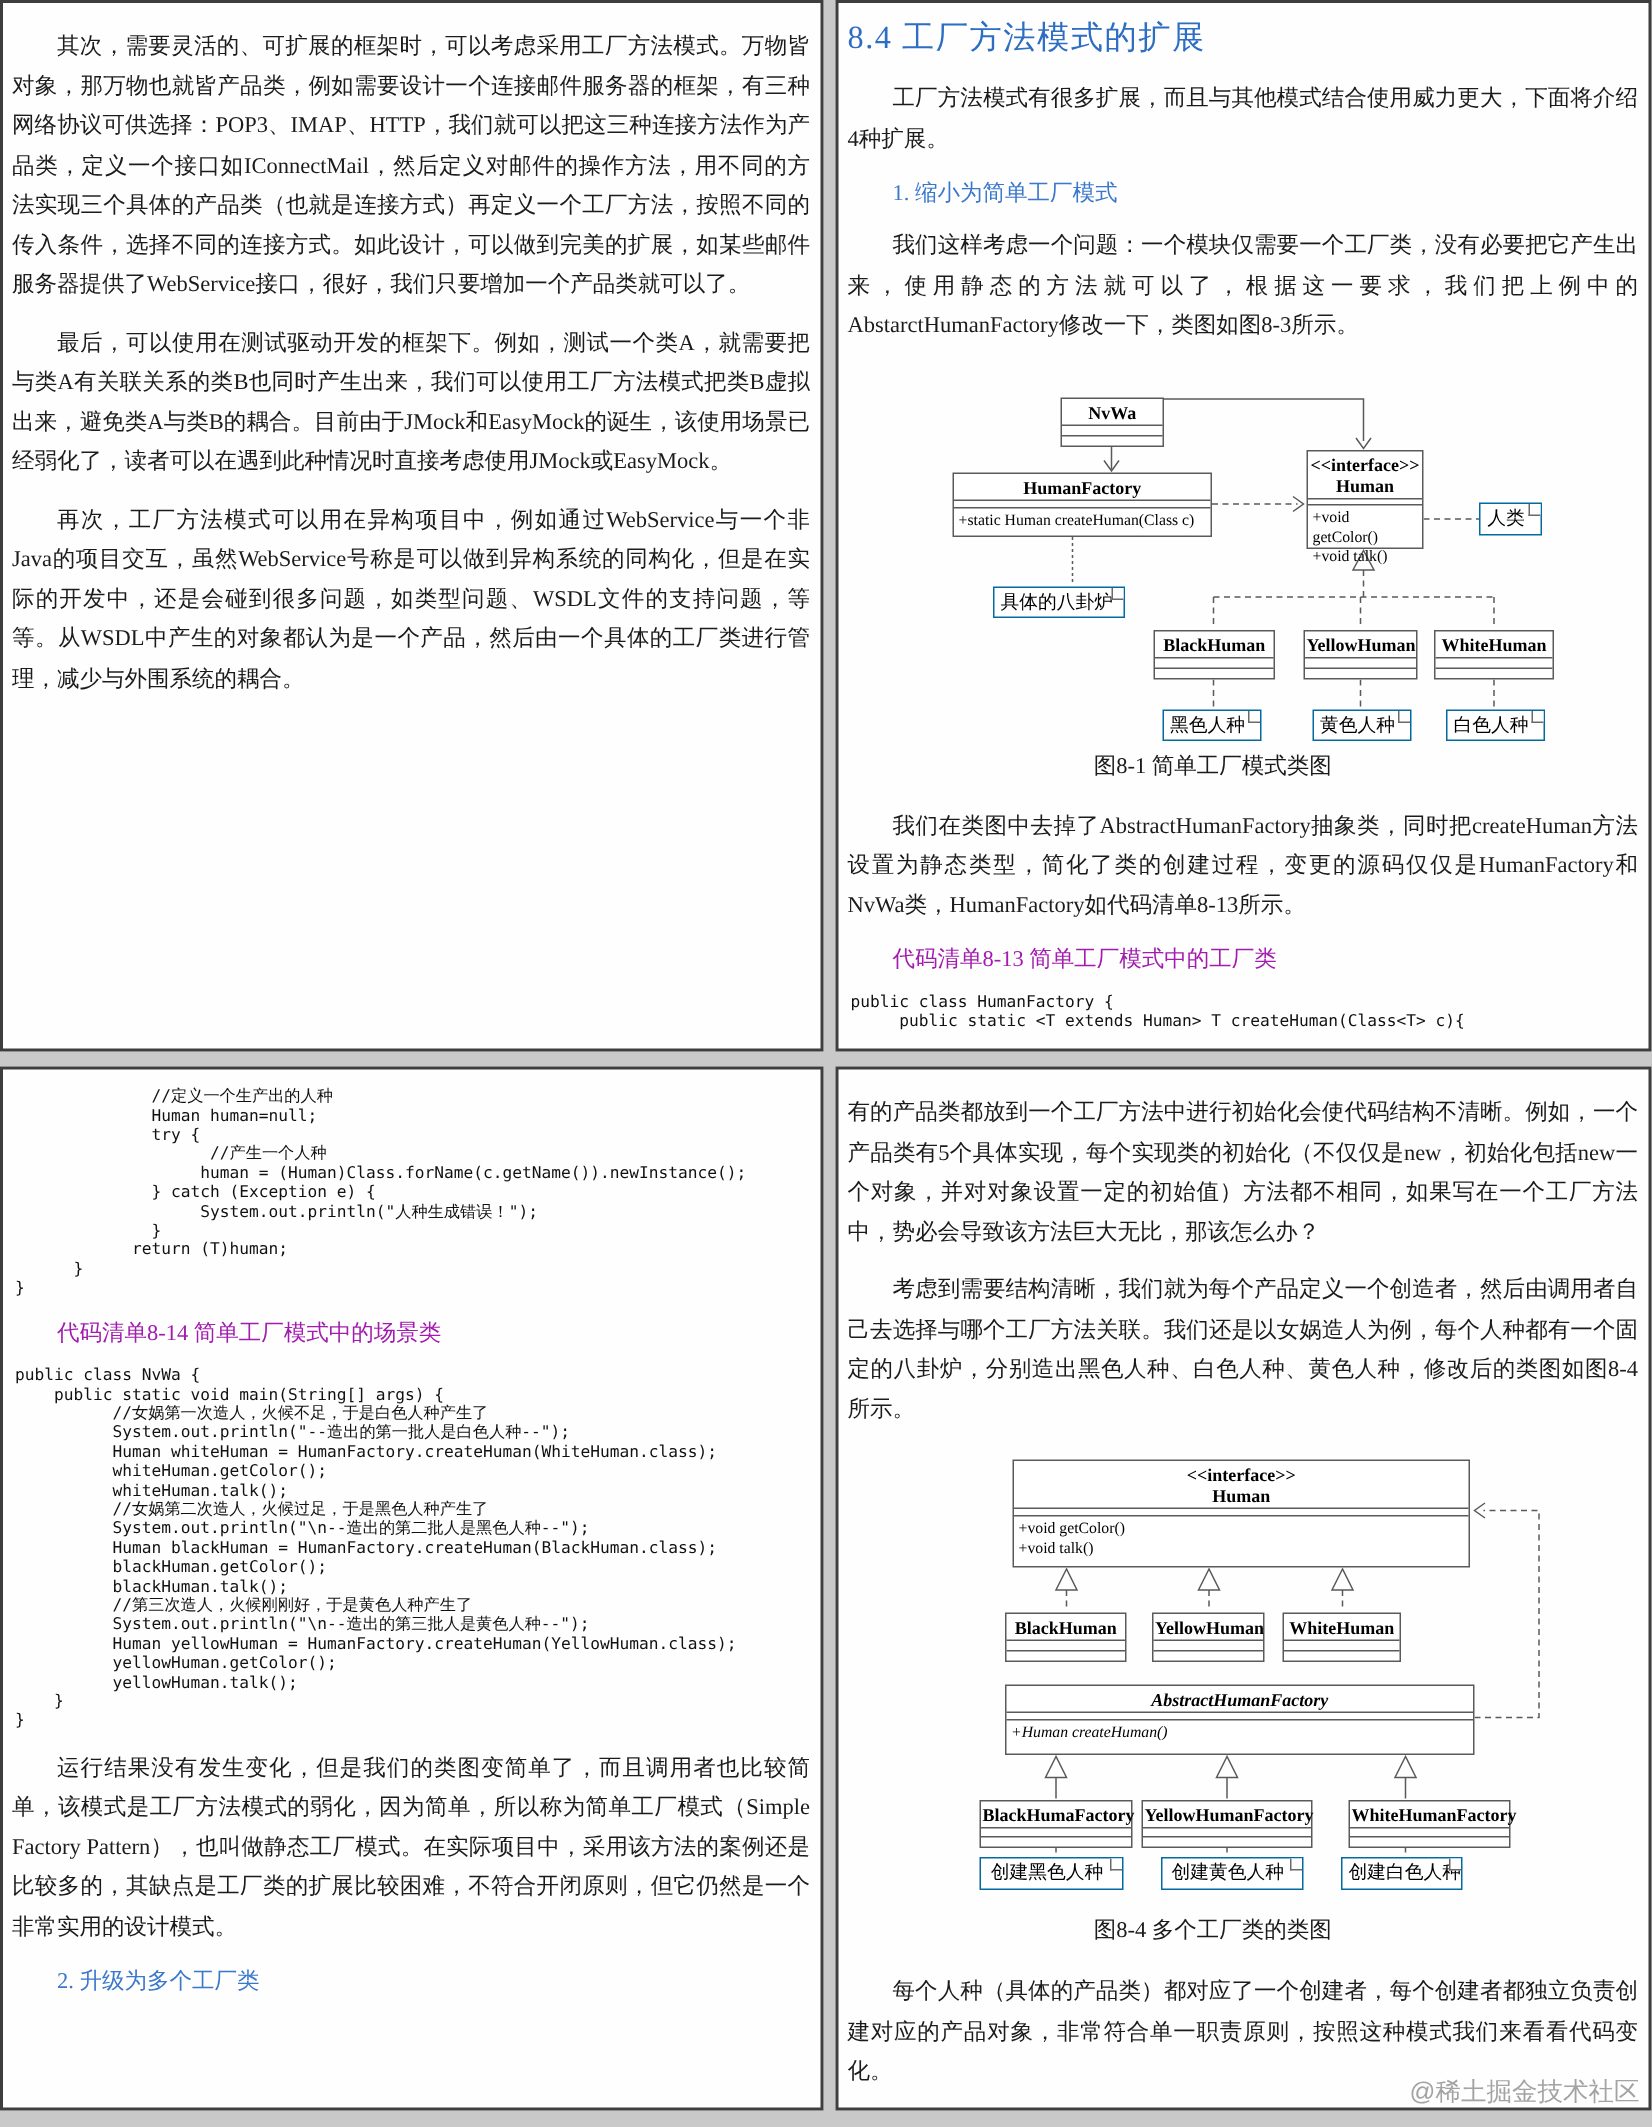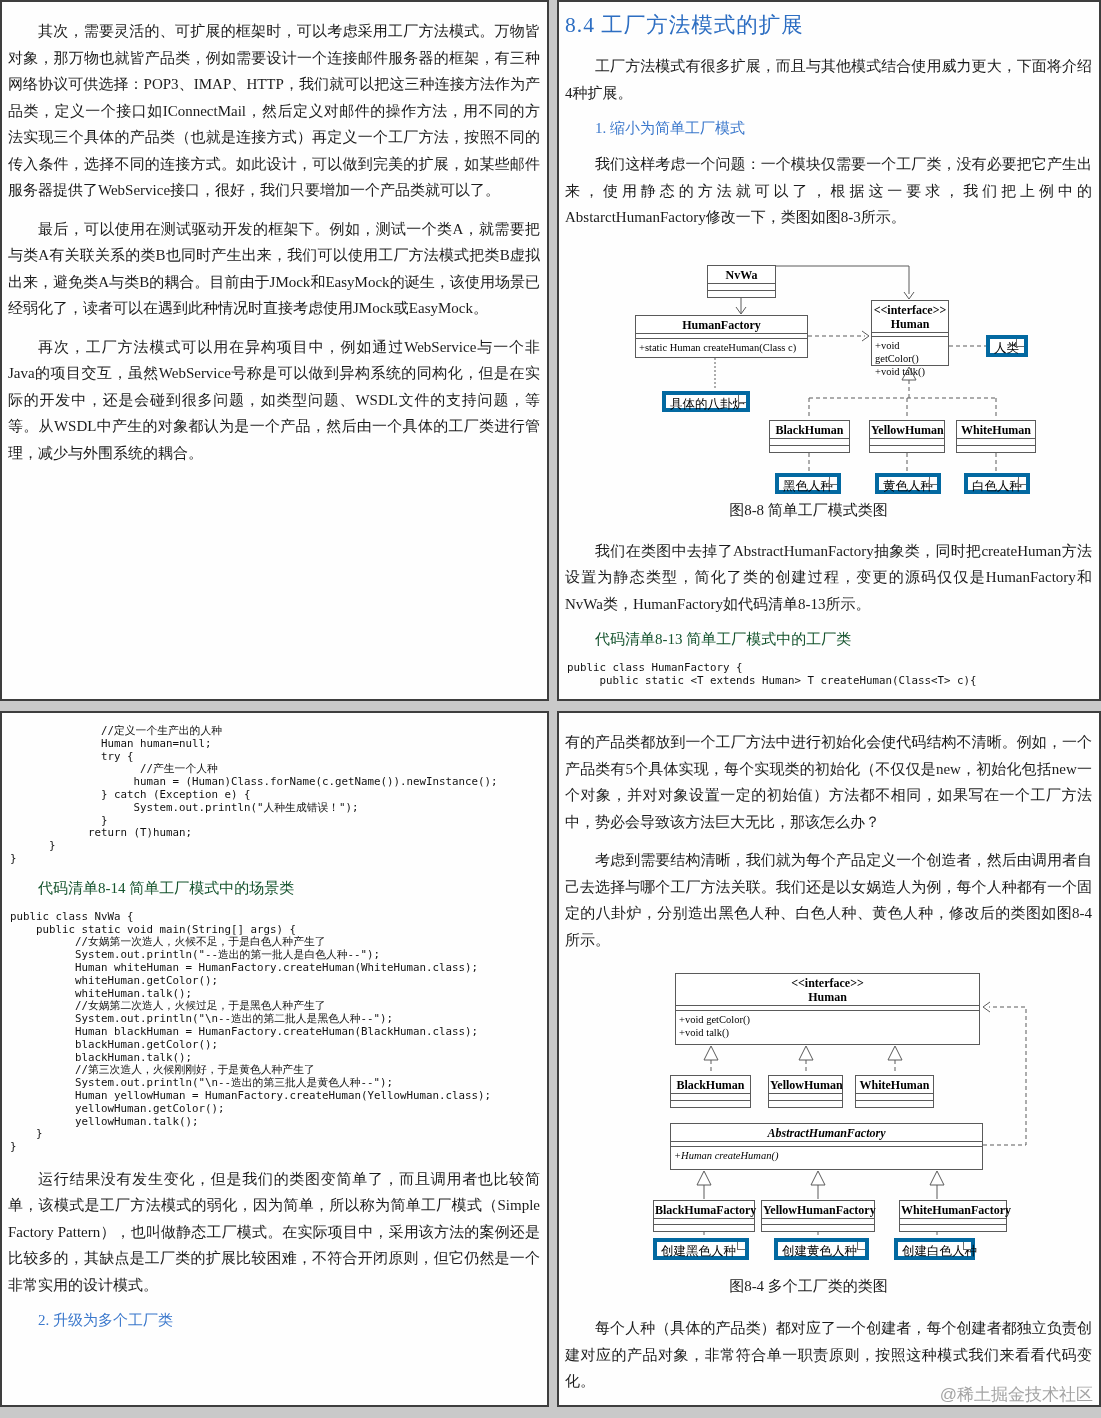--- a/index.html
+++ b/index.html
@@ -26,21 +26,21 @@
     text-align:justify; text-indent:2em; margin:12px 0;
   }
   .para.noindent { text-indent:0; }
   .h1 {
     font-size:21.5px; color:#2d6ec2; font-weight:normal;
     margin:4px 0 14px 0; letter-spacing:1px;
   }
   .h2 {
     font-size:15px; color:#3b78cc; margin:13px 0; text-indent:2em;
   }
-  .listing-title { font-size:15px; color:#14532d; margin:13px 0; text-indent:2em; }
+  .listing-title { font-size:15px; color:#a21caf; margin:13px 0; text-indent:2em; }
   .code {
     font-family:"DejaVu Sans Mono","Liberation Mono",monospace;
     font-size:10.8px; line-height:12.8px; color:#111;
     white-space:pre; margin:8px 0 8px 2px;
   }
 
   
   .diagram { position:relative; width:100%; }
   #fig1 { height:283px; margin-top:4px; }
   #fig2 { height:338px; margin-top:4px; }
@@ -54,21 +54,21 @@
     padding:2px 1px 1px 1px; border-bottom:1px solid #5a5a5a;
   }
   .uml-class .t .st { font-weight:bold; }
   .uml-class .row { height:6px; border-bottom:1px solid #5a5a5a; }
   .uml-class .row.last { border-bottom:none; }
   .uml-class .m {
     font-size:10.5px; line-height:13px; padding:2px 3px; text-align:left;
   }
   .uml-class.italic .t, .uml-class.italic .m { font-style:italic; }
   .uml-note {
-    position:absolute; border:4px solid #0369a1; background:#fff;
+    position:absolute; border:1px solid #0369a1; background:#fff;
     box-sizing:border-box; font-size:12.5px; line-height:17px;
     text-align:center; padding:1px 10px 1px 4px; white-space:nowrap;
   }
   .uml-note::after {
     content:""; position:absolute; top:0; right:0; width:7px; height:7px;
     background:#fefefe; border-left:1px solid #6a6a6a; border-bottom:1px solid #6a6a6a;
   }
   .fig-caption {
     position:absolute; left:0; right:40px; text-align:center;
     font-size:15px; color:#1b1b1b;
@@ -161,21 +161,21 @@
       <div class="uml-class" style="left:391px;top:177px;width:80px;height:33px;">
         <div class="t">WhiteHuman</div>
         <div class="row"></div>
         <div class="row last"></div>
       </div>
 
       <div class="uml-note" style="left:210px;top:230px;width:66px;height:21px;">黑色人种</div>
       <div class="uml-note" style="left:310px;top:230px;width:66px;height:21px;">黄色人种</div>
       <div class="uml-note" style="left:399px;top:230px;width:66px;height:21px;">白色人种</div>
 
-      <div class="fig-caption">图8-8 简单工厂模式类图</div>
+      <div class="fig-caption">图8-1 简单工厂模式类图</div>
     </div>
 
     <p class="para">我们在类图中去掉了AbstractHumanFactory抽象类，同时把createHuman方法设置为静态类型，简化了类的创建过程，变更的源码仅仅是HumanFactory和NvWa类，HumanFactory如代码清单8-13所示。</p>
     <div class="listing-title">代码清单8-13 简单工厂模式中的工厂类</div>
     <pre class="code">public class HumanFactory {
      public static &lt;T extends Human&gt; T createHuman(Class&lt;T&gt; c){</pre>
   </section>
 
   <section class="page" id="page3">
     <pre class="code">              //定义一个生产出的人种

